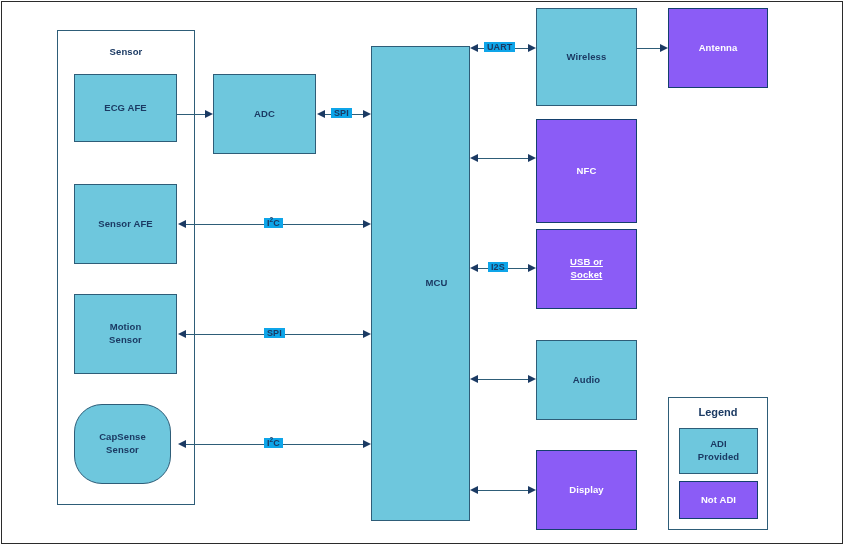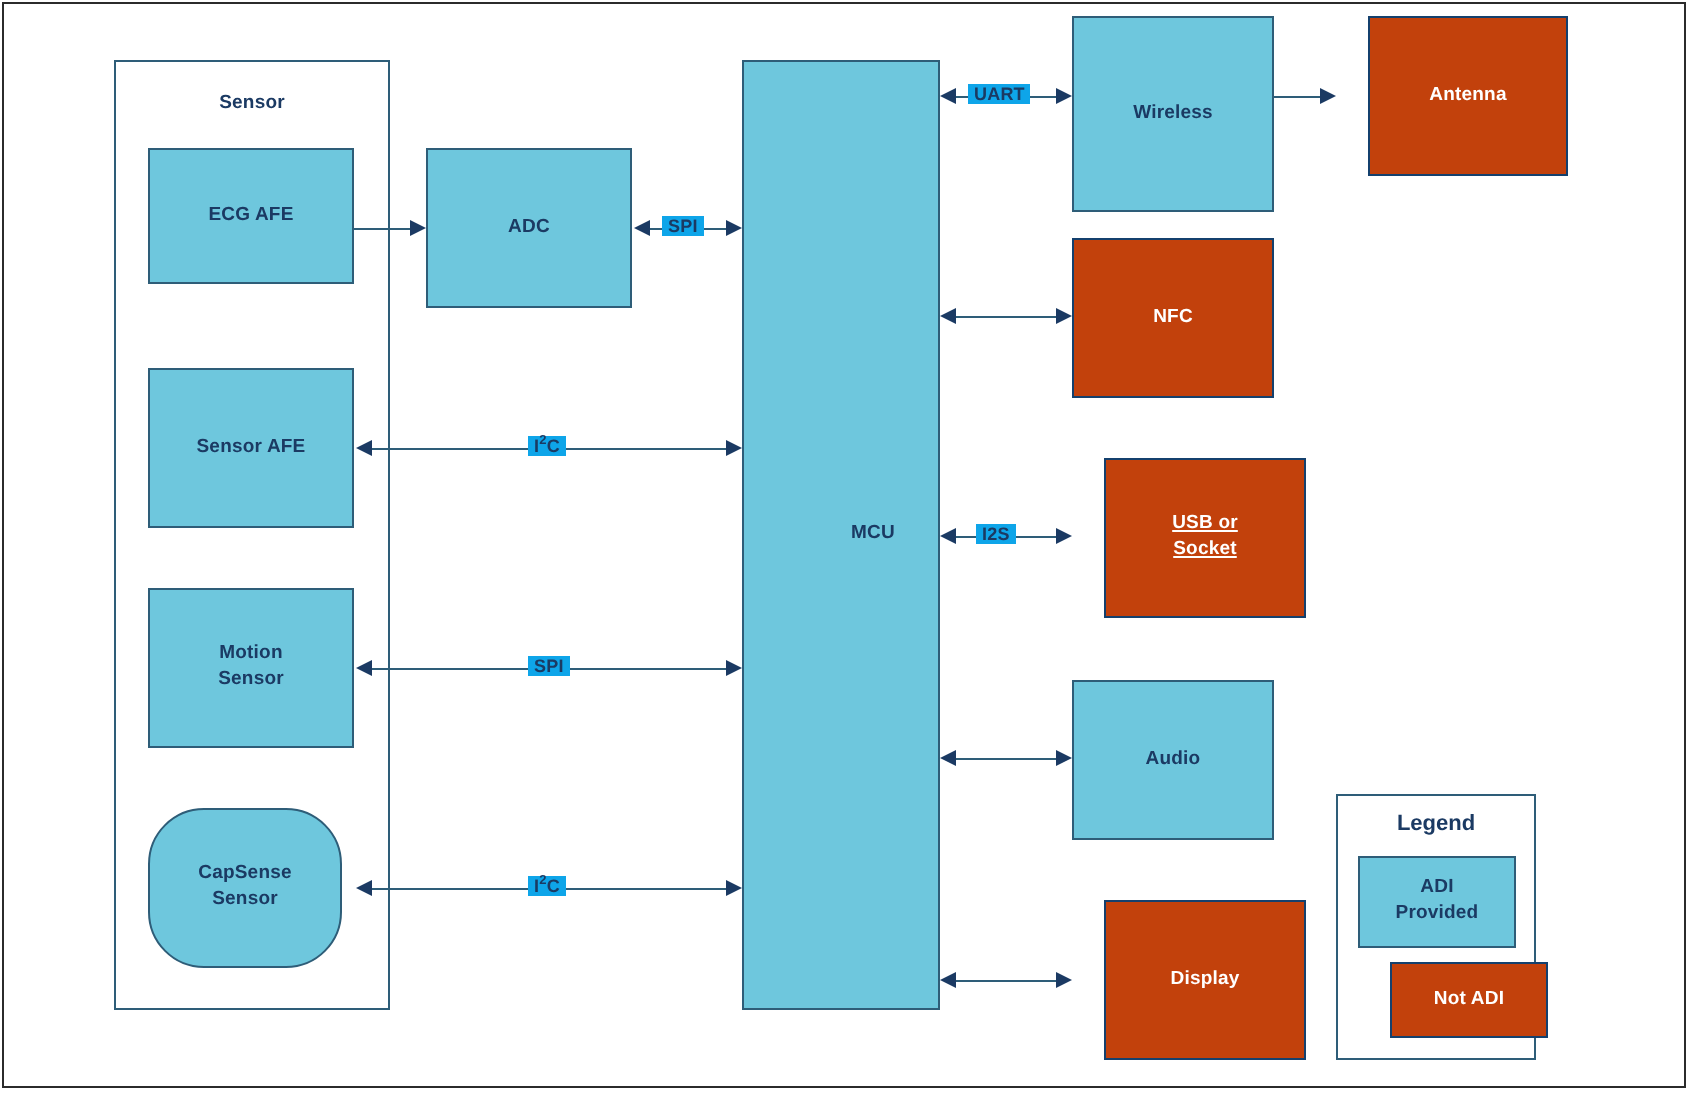--- a/index.html
+++ b/index.html
@@ -45,24 +45,23 @@
     font-weight: bold;
     line-height: 1.35;
     letter-spacing: 0.1px;
     border: 1px solid #2e5d78;
   }
   .blk.adi {
     background: #6ec7dd;
     color: #1b3a63;
   }
   .blk.notadi {
-    background: #c2410c;
+    background: #8b5cf6;
     color: #ffffff;
     border-color: #14406d;
-    margin-left: 16px;
   }
 
   
   .group {
     position: absolute;
     box-sizing: border-box;
     background: #ffffff;
     border: 1px solid #2e5d78;
   }
   .group-title {
@@ -157,33 +156,33 @@
     <span>
       <span>CapSense</span><br>
       <span>Sensor</span>
     </span>
   </div>
 
   <div class="blk adi" style="left:213px; top:74px; width:103px; height:80px;">
     <span>ADC</span>
   </div>
 
-  <div class="blk adi" style="left:371px; top:30px; width:99px; height:475px;padding-left:32px;">
+  <div class="blk adi" style="left:371px; top:46px; width:99px; height:475px;padding-left:32px;">
     <span>MCU</span>
   </div>
 
   <div class="blk adi" style="left:536px; top:8px; width:101px; height:98px;">
     <span>Wireless</span>
   </div>
 
   <div class="blk notadi" style="left:668px; top:8px; width:100px; height:80px;">
     <span>Antenna</span>
   </div>
 
-  <div class="blk notadi" style="left:520px; top:119px; width:101px; height:80px;">
+  <div class="blk notadi" style="left:536px; top:119px; width:101px; height:104px;">
     <span>NFC</span>
   </div>
 
   <div class="blk notadi" style="left:536px; top:229px; width:101px; height:80px;text-decoration:underline;">
     <span>
       <span>USB or</span><br>
       <span>Socket</span>
     </span>
   </div>
 

